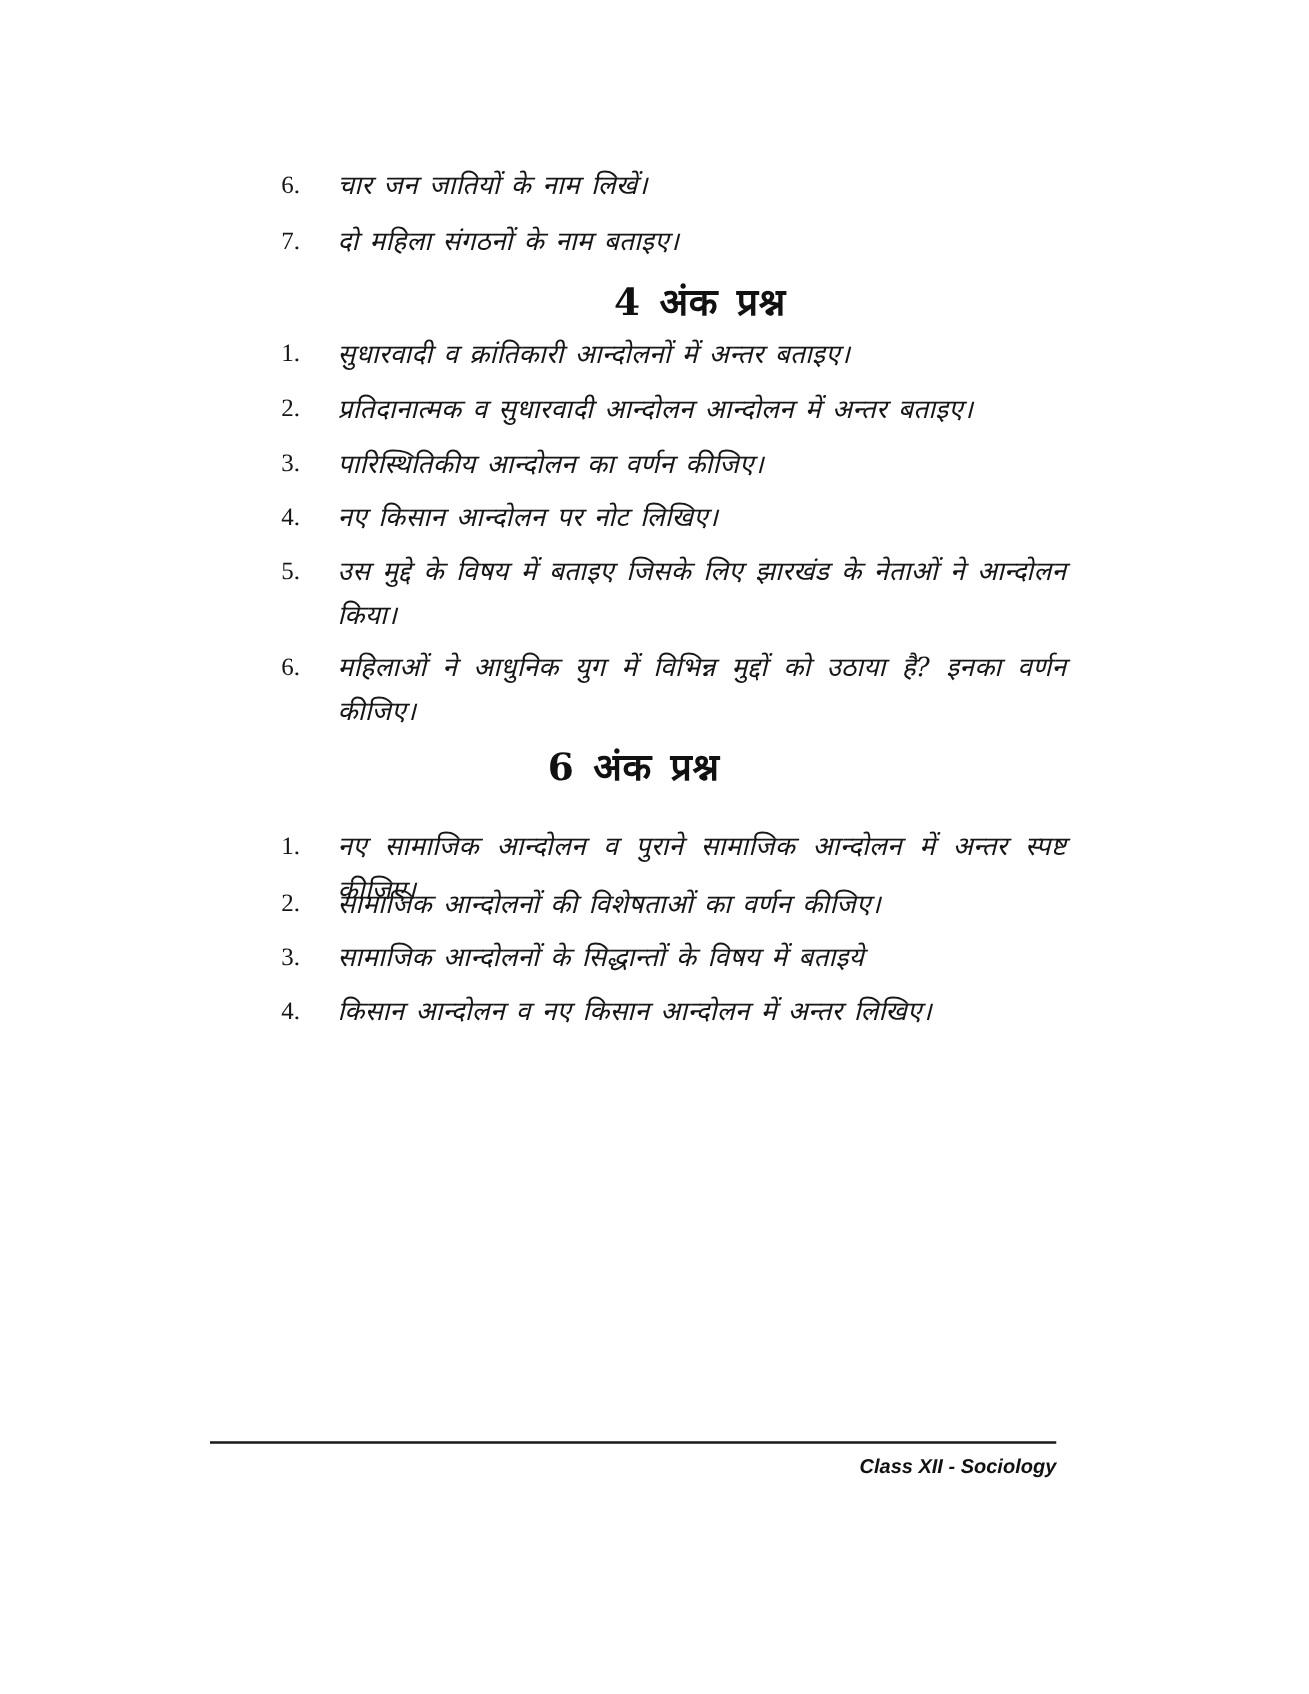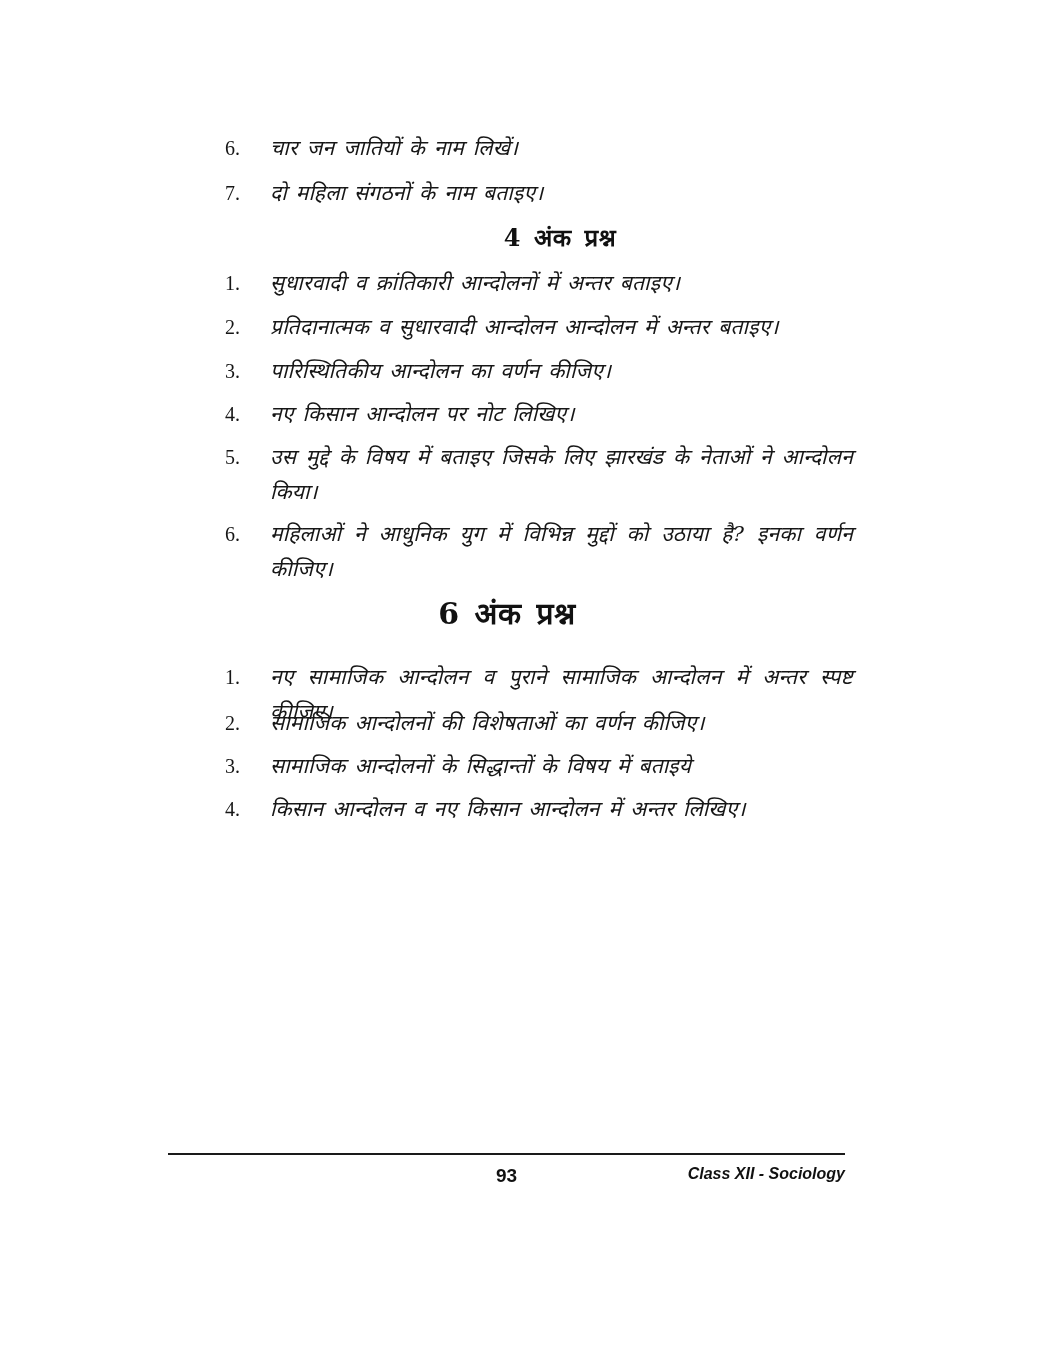--- a/index.html
+++ b/index.html
@@ -43,21 +43,21 @@
   
   .heading {
     position: absolute;
     font-weight: bold;
     white-space: nowrap;
     transform: translateX(-50%);
     color: #111111;
     letter-spacing: 0.5px;
     word-spacing: 4px;
   }
-  .heading-4marks { top: 220px; left: 560px; font-size: 24px; }
+  .heading-4marks { top: 220px; left: 560px; font-size: 30px; }
   .heading-6marks { top: 592px; left: 507px; font-size: 30px; }
 
   
   .footer-rule {
     position: absolute;
     top: 1153px;
     left: 168px;
     width: 677px;
     height: 2px;
     background: #1a1a1a;
@@ -139,16 +139,15 @@
   <div class="item" style="top:749px">
     <span class="num">3.</span>
     <span class="txt">सामाजिक आन्दोलनों के सिद्धान्तों के विषय में बताइये</span>
   </div>
   <div class="item" style="top:792px">
     <span class="num">4.</span>
     <span class="txt">किसान आन्दोलन व नए किसान आन्दोलन में अन्तर लिखिए।</span>
   </div>
 
   <div class="footer-rule"></div>
-  <div class="footer-page">93</div>
   <div class="footer-title">Class XII - Sociology</div>
 
 </div>
 
 </body></html>

